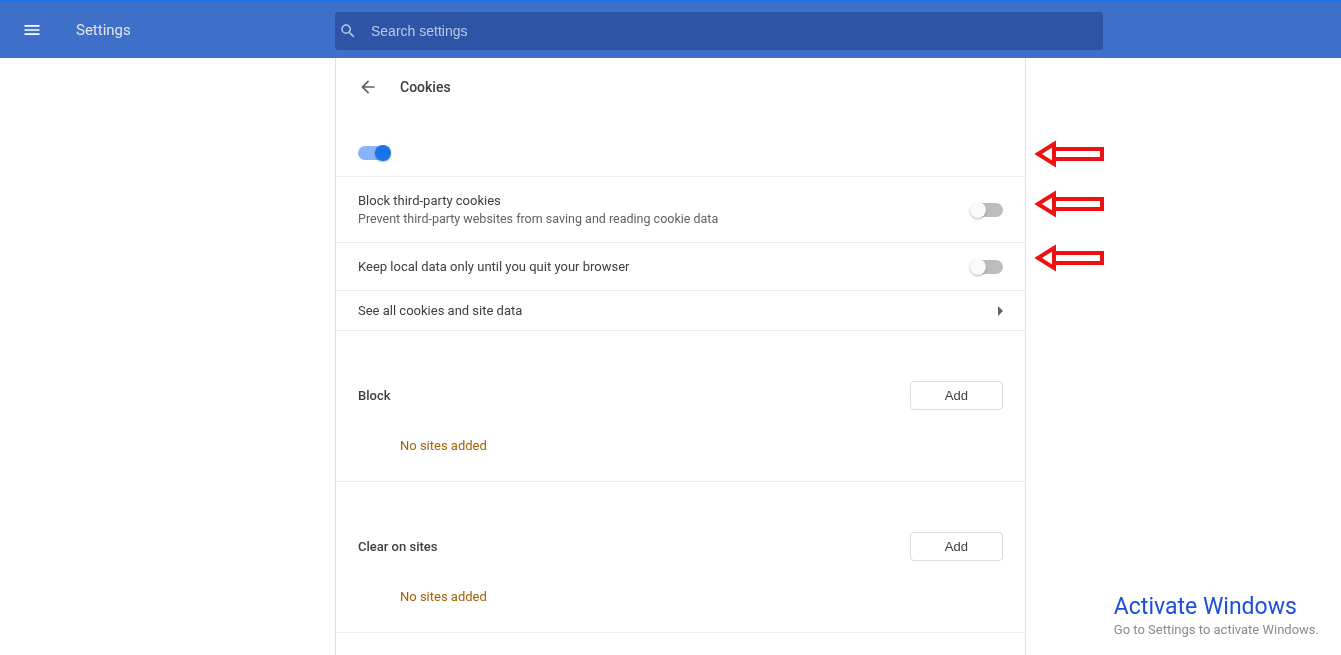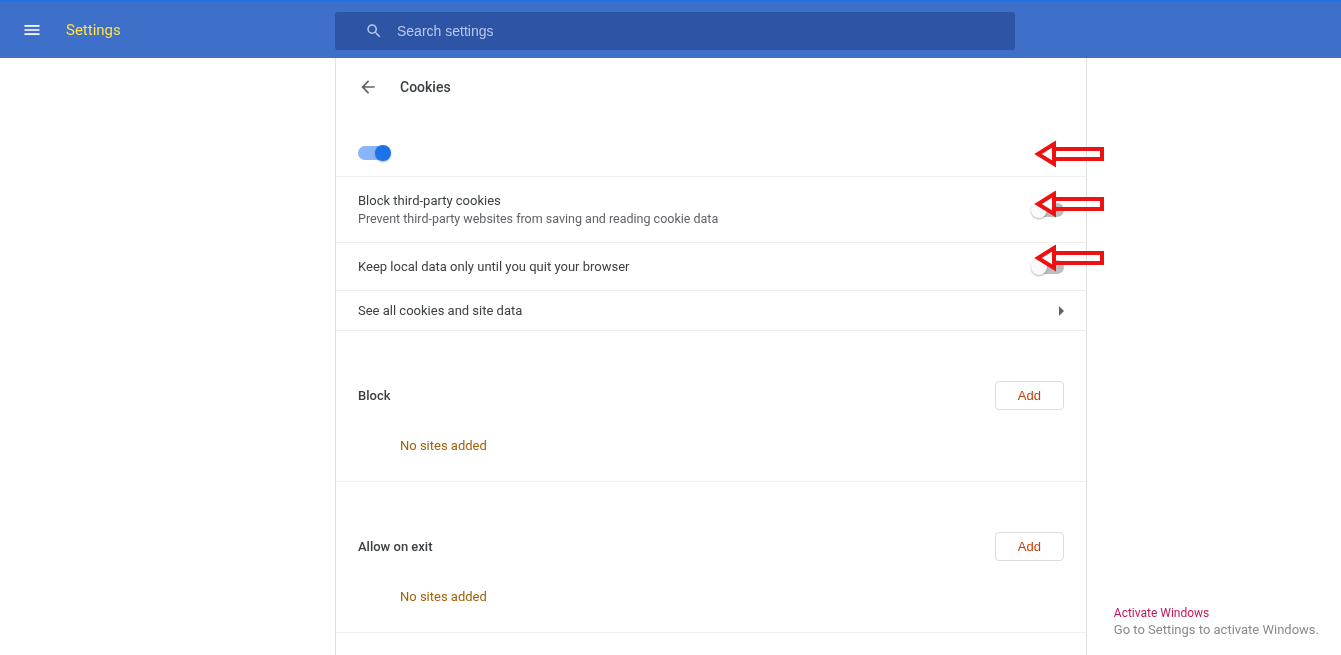--- a/index.html
+++ b/index.html
@@ -30,35 +30,35 @@
     width: 48px;
     display: flex;
     align-items: center;
     justify-content: center;
     margin-left: 8px;
     cursor: pointer;
   }
   .menu-icon svg { display:block; }
   .header-title {
     font-size: 15px;
-    color: #fde047;
-    margin-left: 10px;
+    color: #e5e5e5;
+    margin-left: 20px;
     font-weight: 400;
   }
   .search-wrap {
     position: absolute;
     left: 335px;
     top: 10px;
-    width: 680px;
+    width: 768px;
     height: 38px;
     background: #2e55a5;
     border-radius: 3px;
     display: flex;
     align-items: center;
-    padding-left: 30px;
+    padding-left: 4px;
   }
   .search-icon svg { display:block; }
   .search-input {
     background: transparent;
     border: none;
     outline: none;
     color: #fff;
     font-size: 14px;
     margin-left: 14px;
     width: 100%;
@@ -68,21 +68,21 @@
   .page-area {
     position: absolute;
     top: 58px;
     left: 0; right: 0; bottom: 0;
     background: #fff;
   }
   .content-col {
     position: absolute;
     left: 335px;
     top: 0;
-    width: 752px;
+    width: 691px;
     bottom: 0;
     background: #fff;
     border-left: 1px solid #e0e0e0;
     border-right: 1px solid #e0e0e0;
   }
   .page-head {
     display: flex;
     align-items: center;
     height: 58px;
     padding-left: 22px;
@@ -159,24 +159,24 @@
     margin-top: 32px;
   }
   .section-title {
     font-size: 13px;
     color: #3c4043;
     font-weight: 500;
   }
   .add-btn {
     border: 1px solid #dadce0;
     background: #fff;
-    color: #c2410c;
+    color: #404040;
     font-size: 13px;
     font-weight: 500;
-    padding: 6px 22px;
+    padding: 6px 34px;
     border-radius: 4px;
     cursor: pointer;
   }
   .empty {
     font-size: 13px;
     color: #a16207;
     padding: 28px 0 28px 42px;
   }
 
   .red-arrow {
@@ -185,21 +185,21 @@
   .red-arrow svg { display:block; }
 
   .activate-win {
     position: absolute;
     right: 22px;
     bottom: 18px;
     text-align: left;
     color: #8a8a8a;
     pointer-events: none;
   }
-  .activate-win .aw1 { font-size: 12px; color:#be185d; }
+  .activate-win .aw1 { font-size: 23px; color:#1d4ed8; }
   .activate-win .aw2 { font-size: 13px; color:#8a8a8a; margin-top:2px; }
 </style>
 </head>
 <body>
 
 <div class="topbar-blue"></div>
 
 <div class="header">
   <div class="menu-btn">
     <span class="menu-icon">
@@ -265,21 +265,21 @@
     <div class="section">
       <div class="section-head">
         <div class="section-title">Block</div>
         <button class="add-btn">Add</button>
       </div>
       <div class="empty">No sites added</div>
     </div>
 
     <div class="section">
       <div class="section-head">
-        <div class="section-title">Allow on exit</div>
+        <div class="section-title">Clear on sites</div>
         <button class="add-btn">Add</button>
       </div>
       <div class="empty">No sites added</div>
     </div>
 
     <div class="section">
       <div class="section-head">
         <div class="section-title">Block</div>
         <button class="add-btn">Add</button>
       </div>

